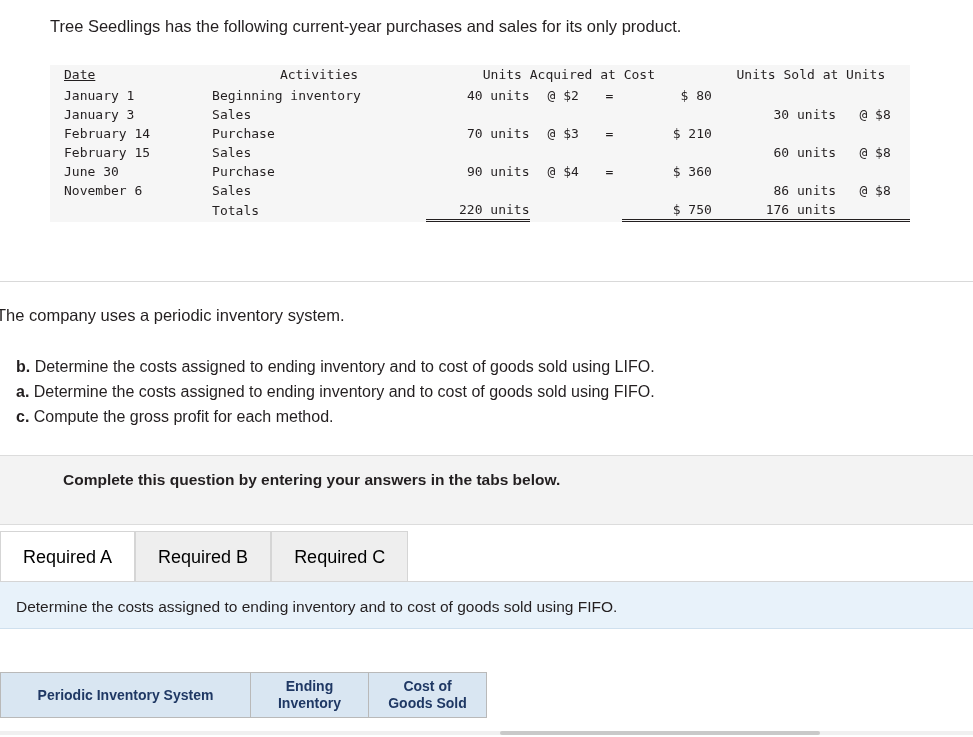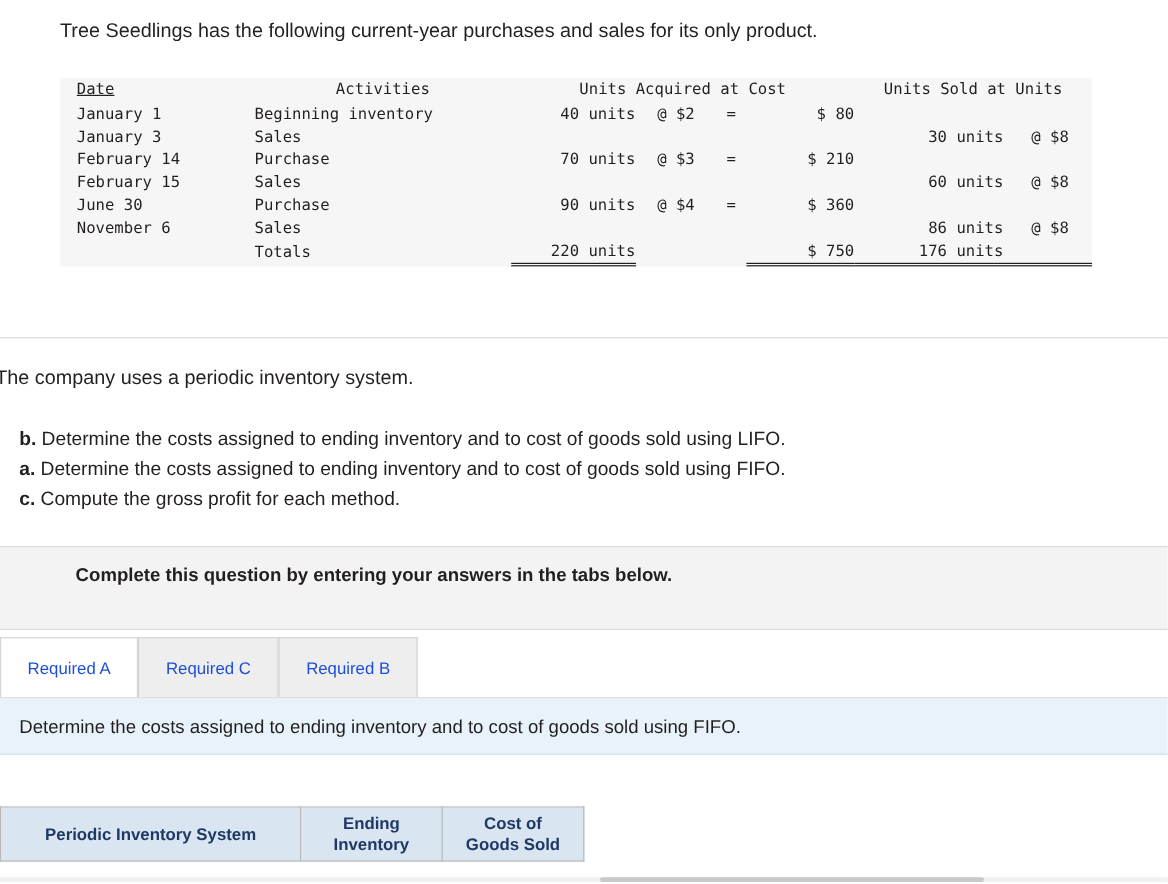--- a/index.html
+++ b/index.html
@@ -113,25 +113,25 @@
     position: absolute;
     left: 0;
     top: 531px;
     display: flex;
     align-items: flex-end;
   }
   .tab {
     height: 50px;
     line-height: 50px;
     padding: 0 22px;
-    font-size: 14px;
+    font-size: 18px;
     border: 1px solid #d5d5d5;
     border-bottom: none;
     background: #eeeeee;
-    color: #1d4ed8;
+    color: #000000;
     box-sizing: border-box;
   }
   .tab.active {
     background: #ffffff;
     border-top: 1px solid #d5d5d5;
   }
   .tabs-underline {
     position: absolute;
     left: 0;
     top: 581px;
@@ -344,22 +344,22 @@
     <div><b>b.</b><span> Determine the costs assigned to ending inventory and to cost of goods sold using LIFO.</span></div>
     <div><b>a.</b><span> Determine the costs assigned to ending inventory and to cost of goods sold using FIFO.</span></div>
     <div><b>c.</b><span> Compute the gross profit for each method.</span></div>
   </div>
 
   <div class="complete-band"></div>
   <div class="complete-text">Complete this question by entering your answers in the tabs below.</div>
 
   <div class="tabs">
     <div class="tab active">Required A</div>
+    <div class="tab">Required B</div>
     <div class="tab">Required C</div>
-    <div class="tab">Required B</div>
   </div>
   <div class="tabs-underline"></div>
 
   <div class="instr-band"></div>
   <div class="instr-text">Determine the costs assigned to ending inventory and to cost of goods sold using FIFO.</div>
 
   <table class="ans-table">
     <tbody>
       <tr>
         <td class="ans-hdr left">Periodic Inventory System</td>

